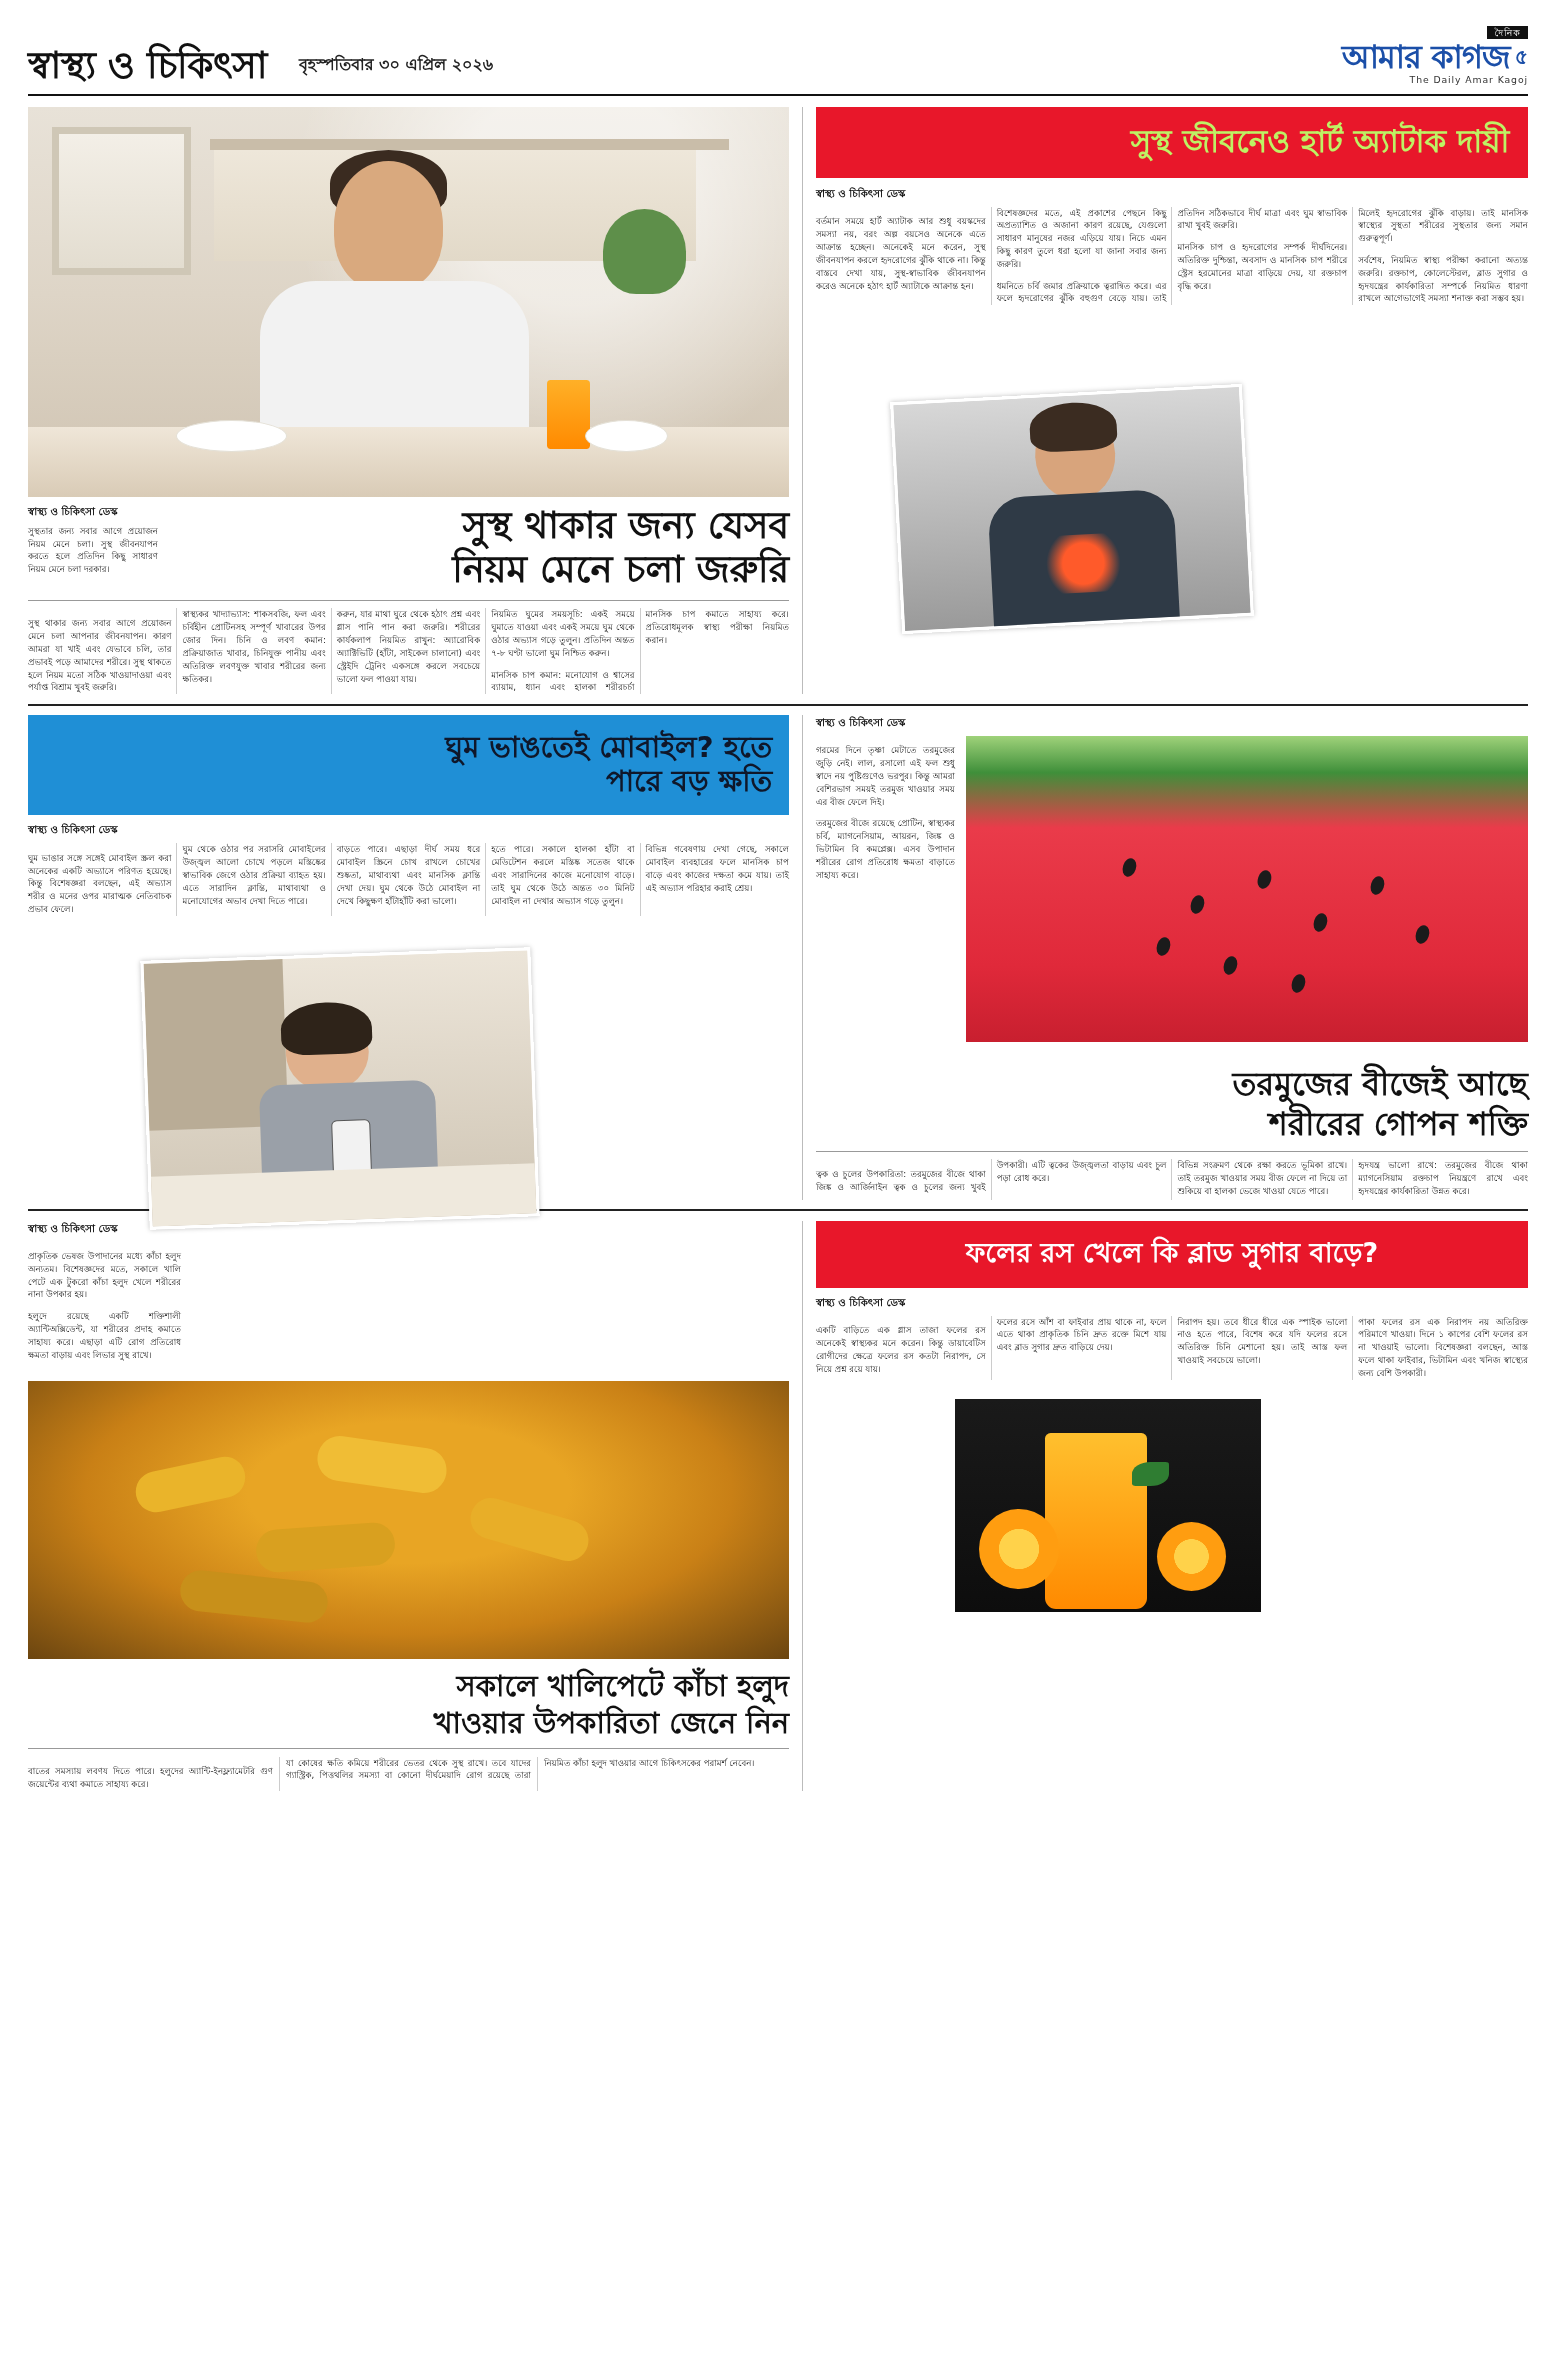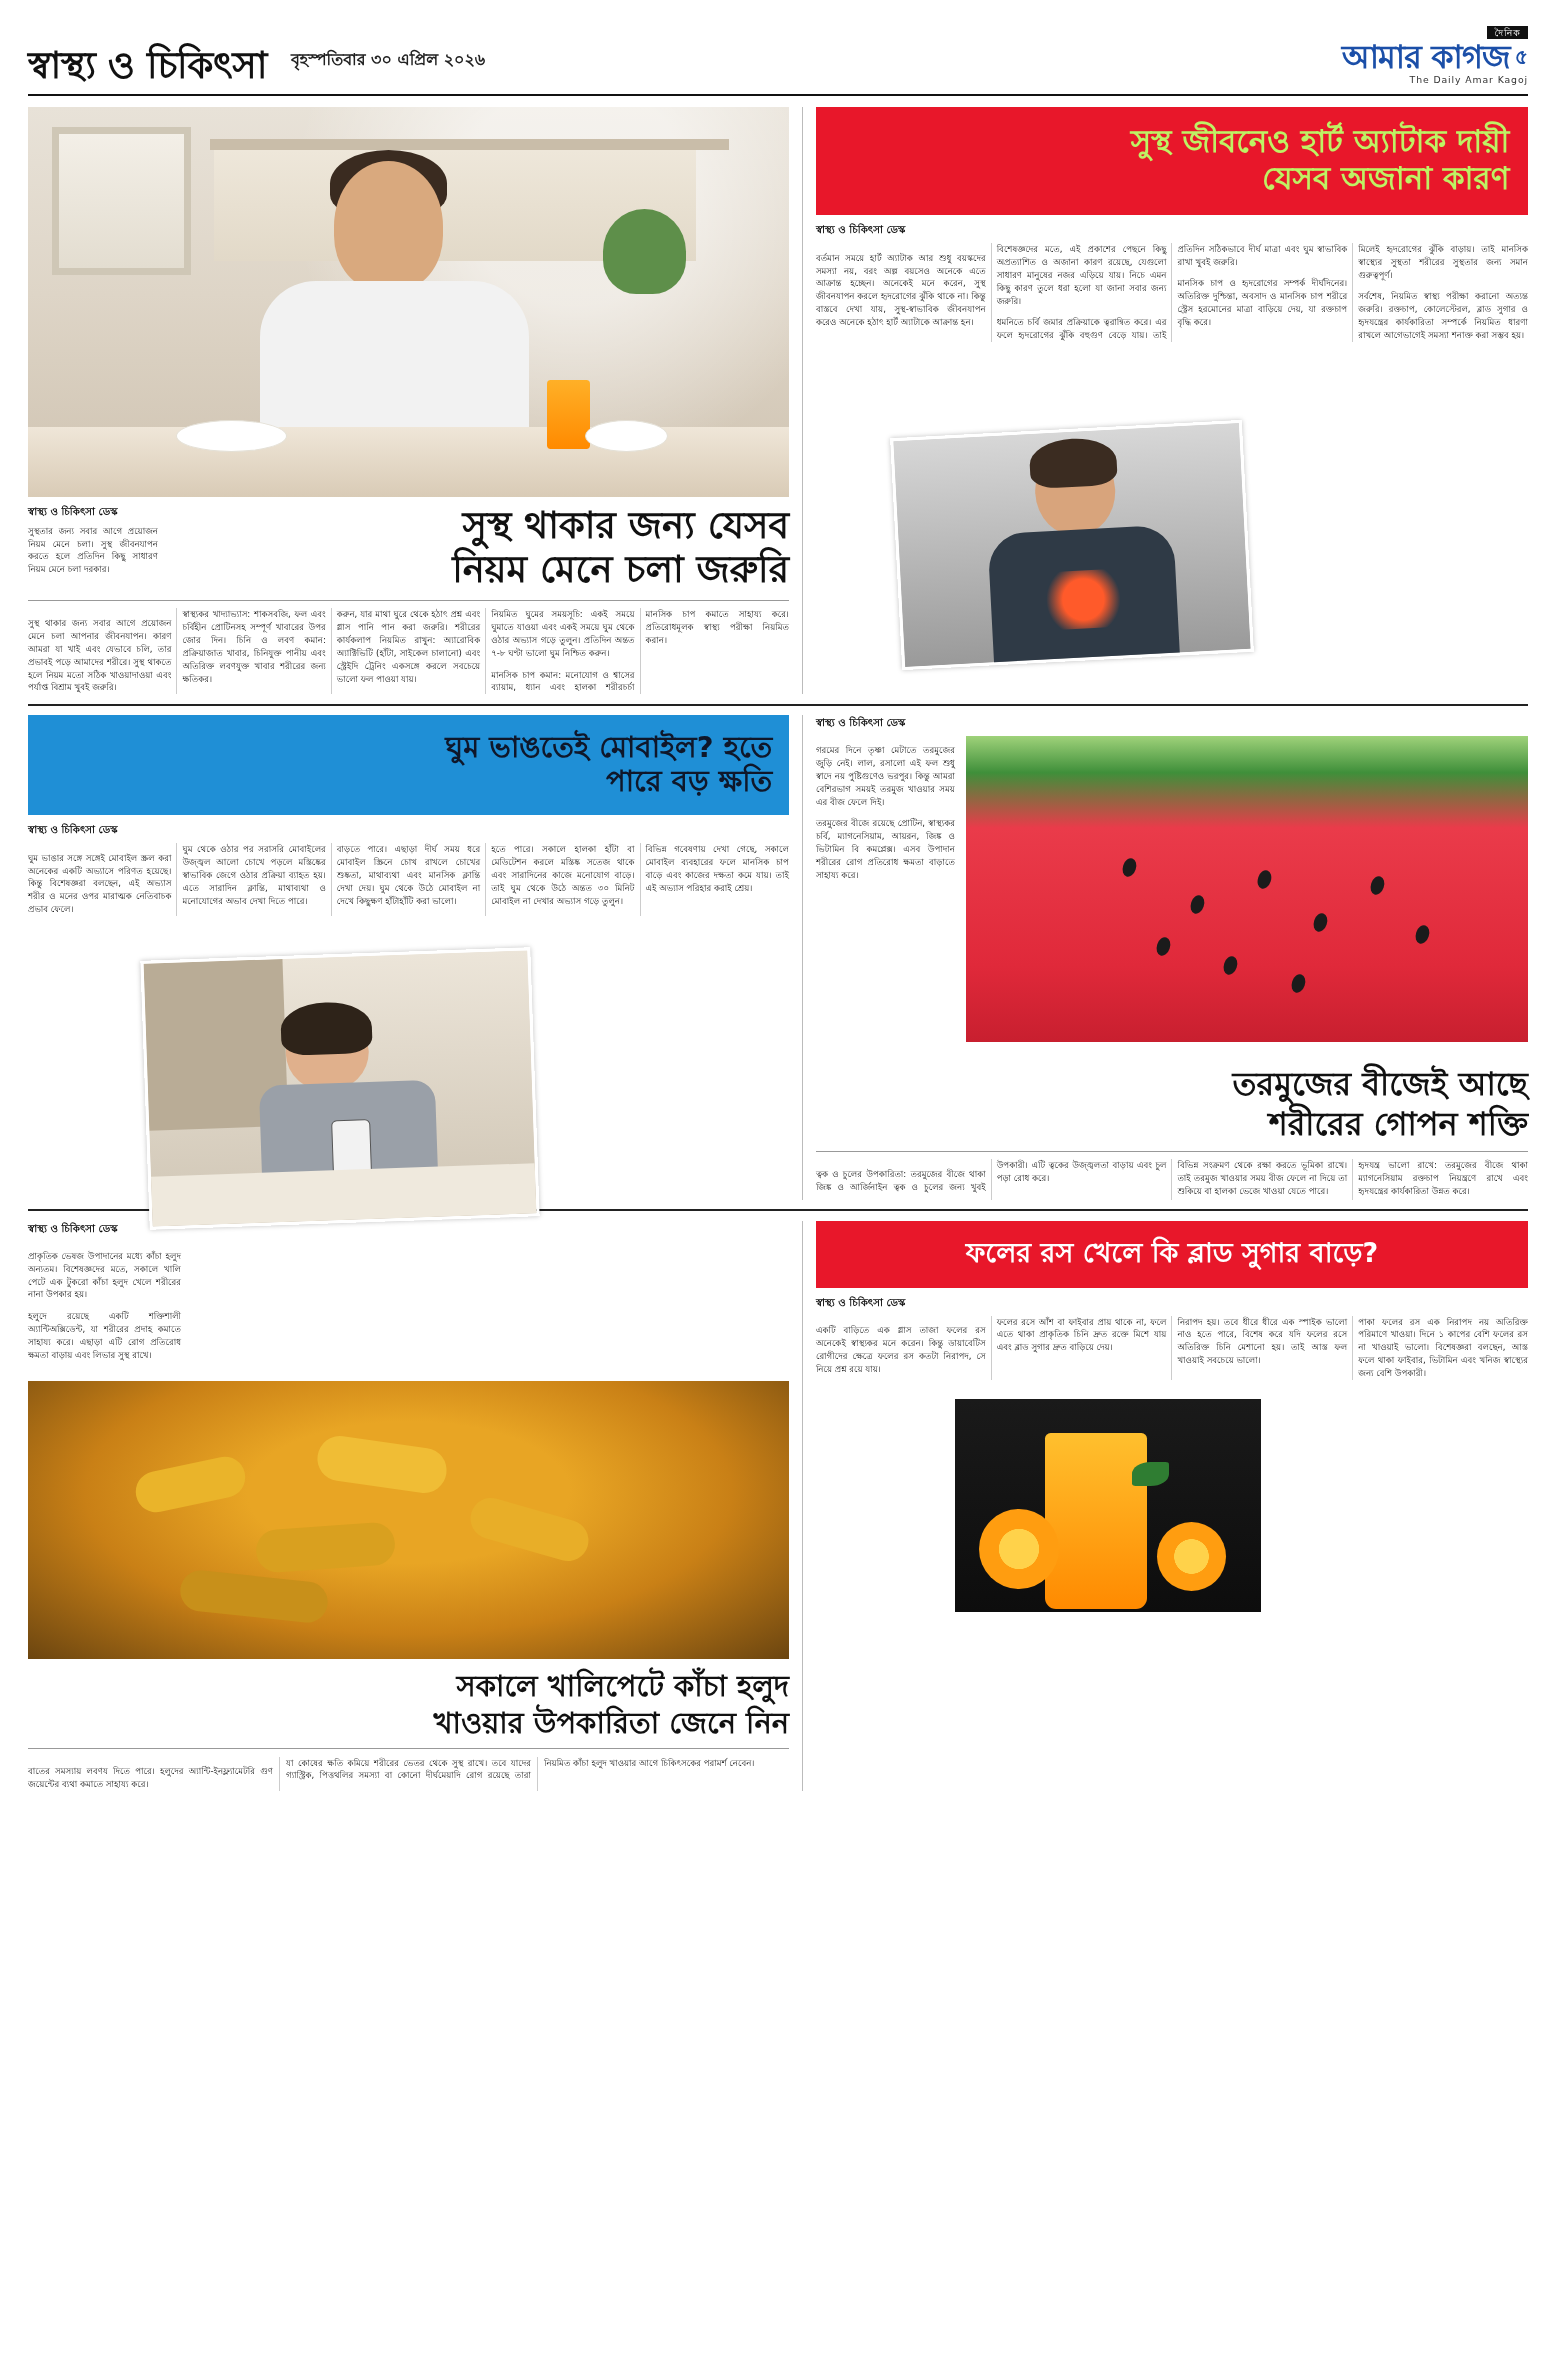--- a/index.html
+++ b/index.html
@@ -22,21 +22,21 @@
 
   
   .masthead {
     display: flex;
     align-items: flex-end;
     justify-content: space-between;
     border-bottom: 2.8px solid #111;
     padding-bottom: 9.3px;
     margin-bottom: 11px;
   }
-  .masthead-left { display: flex; align-items: flex-start; gap: 24px; }
+  .masthead-left { display: flex; align-items: center; gap: 32px; }
   .section-title {
     font-size: 37px;
     font-weight: bold;
     letter-spacing: -0.5px;
     line-height: 1;
   }
   .issue-date { font-size: 16px; font-weight: bold; color: #222; }
   .logo-block { text-align: right; line-height: 1; }
   .logo-kicker {
     background: #111; color: #fff; font-size: 9.3px; letter-spacing: 0.9px;
@@ -233,21 +233,20 @@
         <p class="body-text">নিয়মিত ঘুমের সময়সূচি: একই সময়ে ঘুমাতে যাওয়া এবং একই সময়ে ঘুম থেকে ওঠার অভ্যাস গড়ে তুলুন। প্রতিদিন অন্তত ৭-৮ ঘণ্টা ভালো ঘুম নিশ্চিত করুন।</p>
         <p class="body-text">মানসিক চাপ কমান: মনোযোগ ও শ্বাসের ব্যায়াম, ধ্যান এবং হালকা শরীরচর্চা মানসিক চাপ কমাতে সাহায্য করে। প্রতিরোধমূলক স্বাস্থ্য পরীক্ষা নিয়মিত করান।</p>
       </div>
     </div>
 
     <div class="rule-v"></div>
 
     <div class="top-right">
       <div class="redbox">
         <div class="headline">সুস্থ জীবনেও হার্ট অ্যাটাক দায়ী</div>
-        <div class="headline">যেসব অজানা কারণ</div>
       </div>
 
       <div class="kicker" style="margin-top:7.4px;">স্বাস্থ্য ও চিকিৎসা ডেস্ক</div>
 
       <div style="position:relative;">
         <div class="cols-4">
           <p class="body-text">বর্তমান সময়ে হার্ট অ্যাটাক আর শুধু বয়স্কদের সমস্যা নয়, বরং অল্প বয়সেও অনেকে এতে আক্রান্ত হচ্ছেন। অনেকেই মনে করেন, সুস্থ জীবনযাপন করলে হৃদরোগের ঝুঁকি থাকে না। কিন্তু বাস্তবে দেখা যায়, সুস্থ-স্বাভাবিক জীবনযাপন করেও অনেকে হঠাৎ হার্ট অ্যাটাকে আক্রান্ত হন।</p>
           <p class="body-text">বিশেষজ্ঞদের মতে, এই প্রকাশের পেছনে কিছু অপ্রত্যাশিত ও অজানা কারণ রয়েছে, যেগুলো সাধারণ মানুষের নজর এড়িয়ে যায়। নিচে এমন কিছু কারণ তুলে ধরা হলো যা জানা সবার জন্য জরুরি।</p>
           <p class="body-text">ধমনিতে চর্বি জমার প্রক্রিয়াকে ত্বরান্বিত করে। এর ফলে হৃদরোগের ঝুঁকি বহুগুণ বেড়ে যায়। তাই প্রতিদিন সঠিকভাবে দীর্ঘ মাত্রা এবং ঘুম স্বাভাবিক রাখা খুবই জরুরি।</p>
           <p class="body-text">মানসিক চাপ ও হৃদরোগের সম্পর্ক দীর্ঘদিনের। অতিরিক্ত দুশ্চিন্তা, অবসাদ ও মানসিক চাপ শরীরে স্ট্রেস হরমোনের মাত্রা বাড়িয়ে দেয়, যা রক্তচাপ বৃদ্ধি করে।</p>

